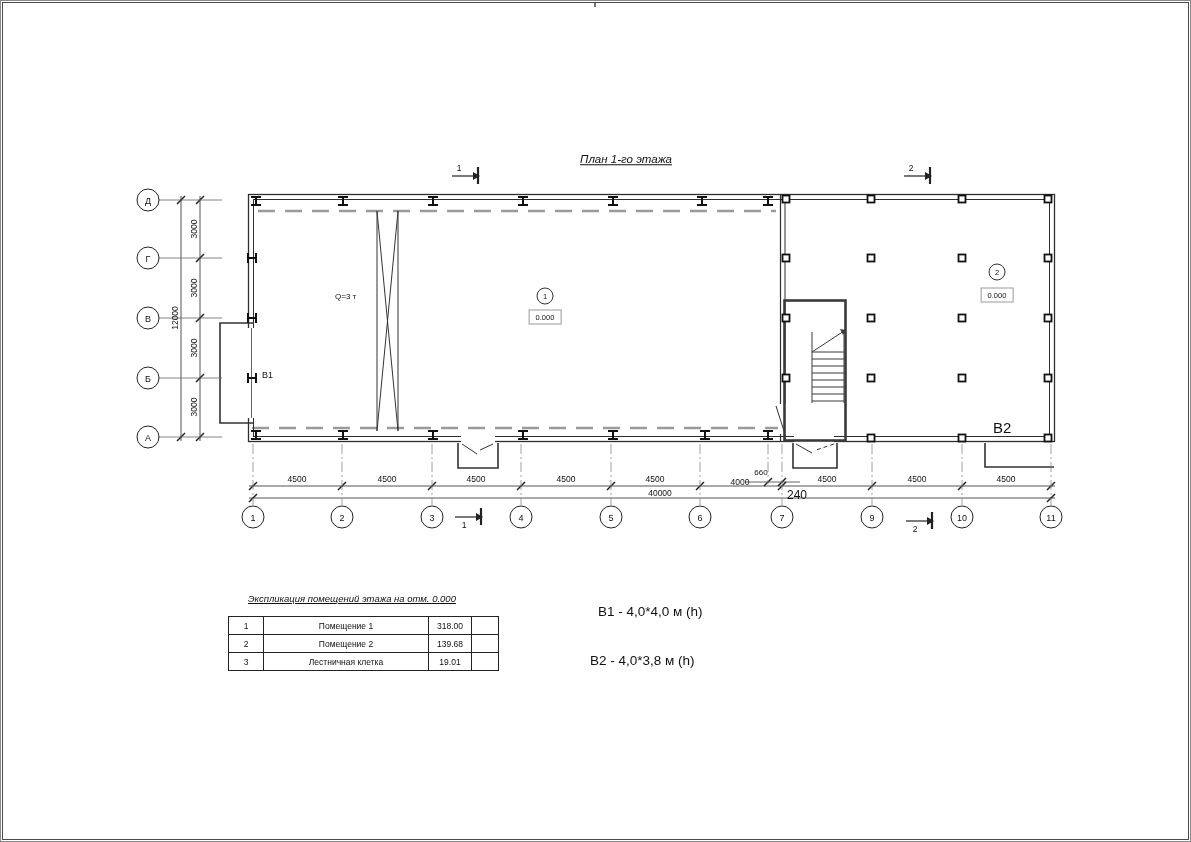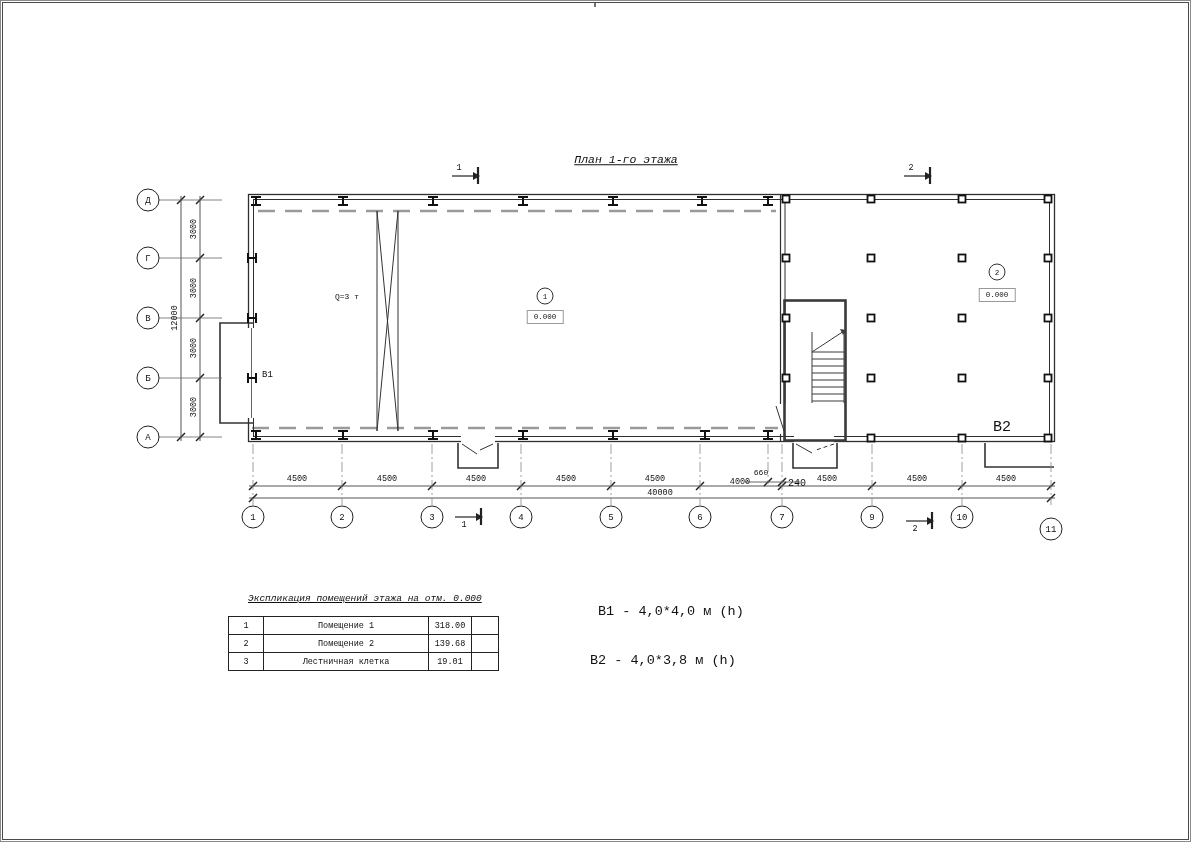--- a/index.html
+++ b/index.html
@@ -1,17 +1,17 @@
 <!DOCTYPE html>
 <html><head>
 <meta charset="utf-8">
 <style>
   html,body{margin:0;padding:0;background:#fff;}
   .sheet{position:relative;width:1191px;height:842px;background:#fff;overflow:hidden;
-         font-family:Liberation Mono, monospace;color:#111;}
+         font-family:Liberation Sans, sans-serif;color:#111;}
   .frame-outer{position:absolute;inset:0;border:1px solid #8a8a8a;pointer-events:none;}
   .frame-inner{position:absolute;inset:2px;border:1px solid #4a4a4a;pointer-events:none;}
   svg{position:absolute;left:0;top:0;}
   .lbl{position:absolute;font-size:8.5px;line-height:1;white-space:nowrap;color:#111;}
   .ctr{transform:translate(-50%,-50%);}
   .rot{transform:translate(-50%,-50%) rotate(-90deg);}
   .title{font-size:11.5px;font-style:italic;text-decoration:underline;}
   .gcirc{position:absolute;width:21px;height:21px;border:1.2px solid #222;border-radius:50%;
          background:#fff;display:flex;align-items:center;justify-content:center;
          font-size:9px;transform:translate(-50%,-50%);}
@@ -244,35 +244,35 @@
     </div>
   <div class="gcirc" style="left:782px;top:517px;">
       <span>7</span>
     </div>
   <div class="gcirc" style="left:872px;top:517px;">
       <span>9</span>
     </div>
   <div class="gcirc" style="left:962px;top:517px;">
       <span>10</span>
     </div>
-  <div class="gcirc" style="left:1051px;top:517px;margin-top:12px;">
+  <div class="gcirc" style="left:1051px;top:517px;">
       <span>11</span>
     </div>
 
   <div class="lbl ctr" style="left:297px;top:479px;">4500</div>
   <div class="lbl ctr" style="left:387px;top:479px;">4500</div>
   <div class="lbl ctr" style="left:476px;top:479px;">4500</div>
   <div class="lbl ctr" style="left:566px;top:479px;">4500</div>
   <div class="lbl ctr" style="left:655px;top:479px;">4500</div>
   <div class="lbl ctr" style="left:740px;top:482px;">4000</div>
   <div class="lbl ctr" style="left:827px;top:479px;">4500</div>
   <div class="lbl ctr" style="left:917px;top:479px;">4500</div>
   <div class="lbl ctr" style="left:1006px;top:479px;">4500</div>
   <div class="lbl ctr" style="left:761px;top:473px;font-size:8px;">660</div>
-  <div class="lbl ctr" style="left:797px;top:484px;font-size:10px;">240</div>
+  <div class="lbl ctr" style="left:797px;top:495px;font-size:12px;">240</div>
   <div class="lbl ctr" style="left:660px;top:493px;">40000</div>
 
   <div class="lbl rot" style="left:194px;top:229px;">3000</div>
   <div class="lbl rot" style="left:194px;top:288px;">3000</div>
   <div class="lbl rot" style="left:194px;top:348px;">3000</div>
   <div class="lbl rot" style="left:194px;top:407px;">3000</div>
   <div class="lbl rot" style="left:175px;top:318px;">12000</div>
 
   <div class="lbl" style="left:335px;top:293px;font-size:8px;">Q=3 т</div>
   <div class="lbl" style="left:262px;top:371px;font-size:9px;">В1</div>

